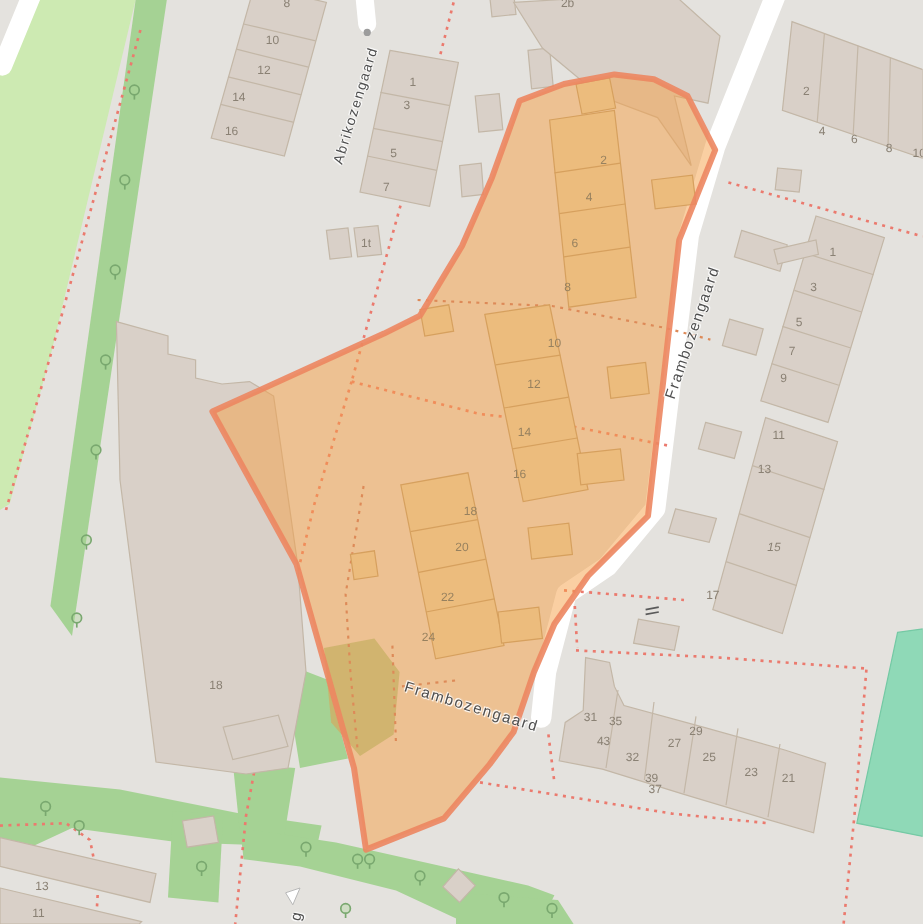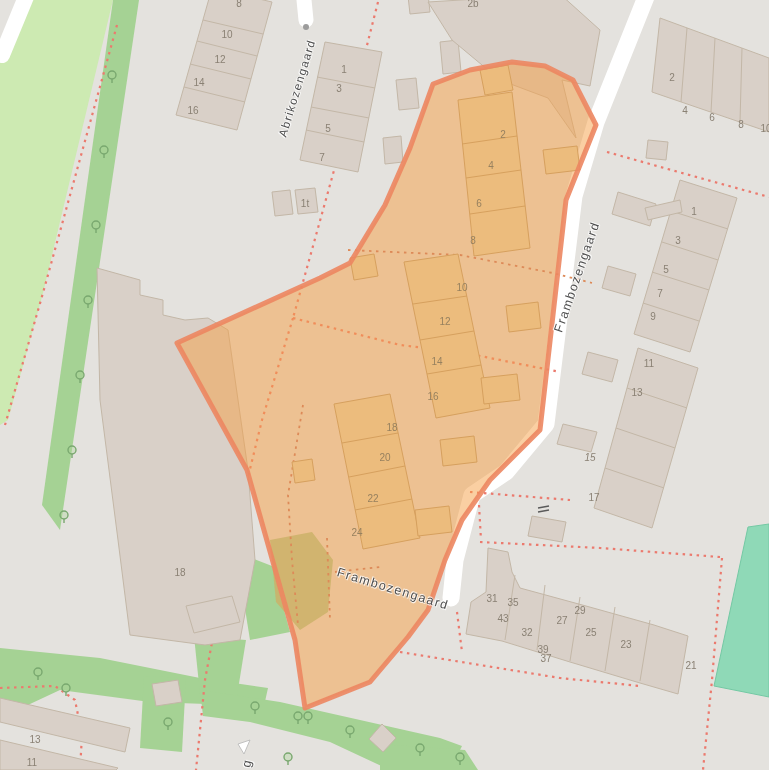--- a/index.html
+++ b/index.html
@@ -230,36 +230,36 @@
         <span class="hn" style="left: 712px; top: 117px;">6</span>
         <span class="hn" style="left: 741px; top: 124px;">8</span>
         <span class="hn" style="left: 766px; top: 128px;">10</span>
         <span class="hn" style="left: 694px; top: 211px;">1</span>
         <span class="hn" style="left: 678px; top: 240px;">3</span>
         <span class="hn" style="left: 666px; top: 269px;">5</span>
         <span class="hn" style="left: 660px; top: 293px;">7</span>
         <span class="hn" style="left: 653px; top: 316px;">9</span>
         <span class="hn" style="left: 649px; top: 363px;">11</span>
         <span class="hn" style="left: 637px; top: 392px;">13</span>
-        <span class="hn" style="left: 590px; top: 457px; font-style: italic;">15</span>
+        <span class="hn" style="left: 645px; top: 457px; font-style: italic;">15</span>
         <span class="hn" style="left: 594px; top: 497px;">17</span>
         <span class="hn" style="left: 35px; top: 739px;">13</span>
         <span class="hn" style="left: 32px; top: 762px;">11</span>
         <span class="hn" style="left: 180px; top: 572px;">18</span>
         <span class="hn" style="left: 492px; top: 598px;">31</span>
         <span class="hn" style="left: 513px; top: 602px;">35</span>
         <span class="hn" style="left: 503px; top: 618px;">43</span>
         <span class="hn" style="left: 532px; top: 610px; margin-left: 48px;">29</span>
         <span class="hn" style="left: 527px; top: 632px;">32</span>
         <span class="hn" style="left: 543px; top: 649px; text-align: right;">39</span>
         <span class="hn" style="left: 562px; top: 620px;">27</span>
         <span class="hn" style="left: 591px; top: 632px;">25</span>
         <span class="hn" style="left: 546px; top: 658px; text-align: right;">37</span>
         <span class="hn" style="left: 626px; top: 644px;">23</span>
-        <span class="hn" style="left: 691px; top: 649px; margin-top: 16px;">21</span>
+        <span class="hn" style="left: 657px; top: 649px;">21</span>
         <span class="hn orange" style="left: 503px; top: 134px;">2</span>
         <span class="hn orange" style="left: 491px; top: 165px;">4</span>
         <span class="hn orange" style="left: 479px; top: 203px;">6</span>
         <span class="hn orange" style="left: 473px; top: 240px;">8</span>
         <span class="hn orange" style="left: 462px; top: 287px;">10</span>
         <span class="hn orange" style="left: 445px; top: 321px;">12</span>
         <span class="hn orange" style="left: 437px; top: 361px;">14</span>
         <span class="hn orange" style="left: 433px; top: 396px;">16</span>
         <span class="hn orange" style="left: 392px; top: 427px;">18</span>
         <span class="hn orange" style="left: 385px; top: 457px;">20</span>

